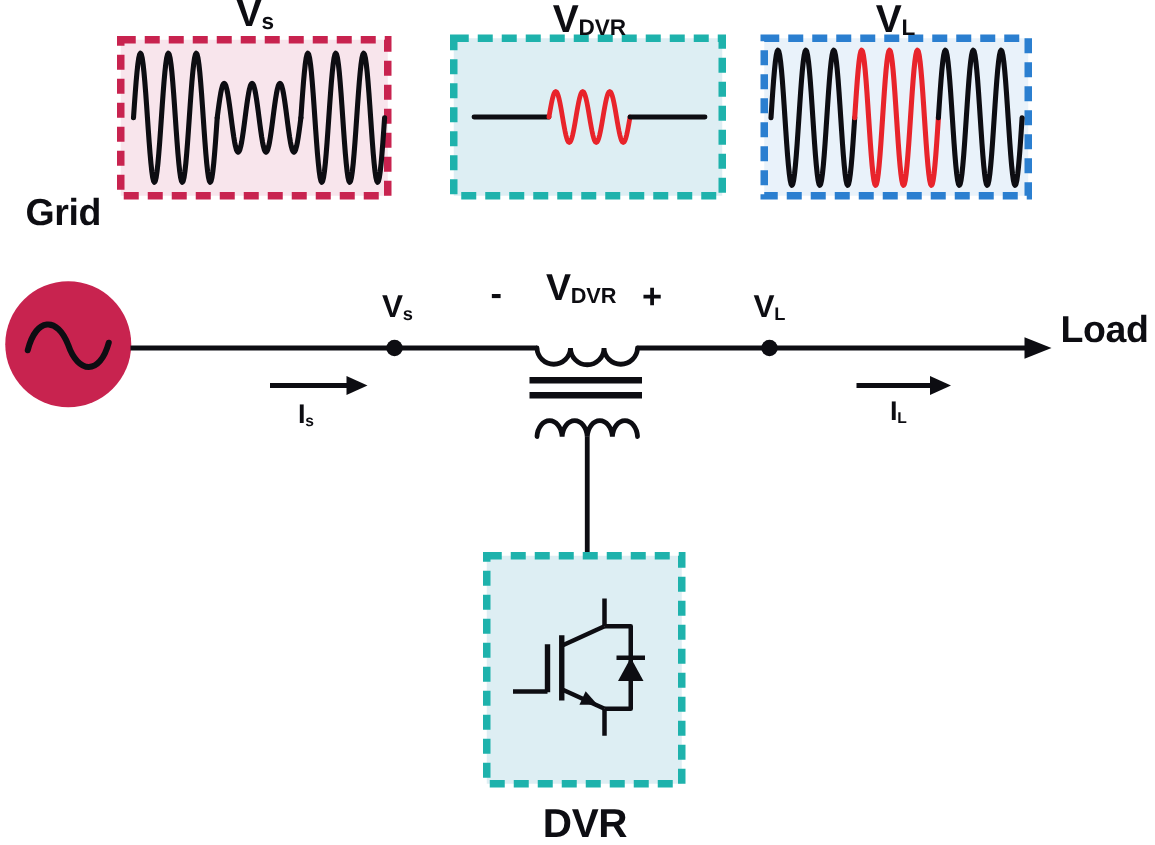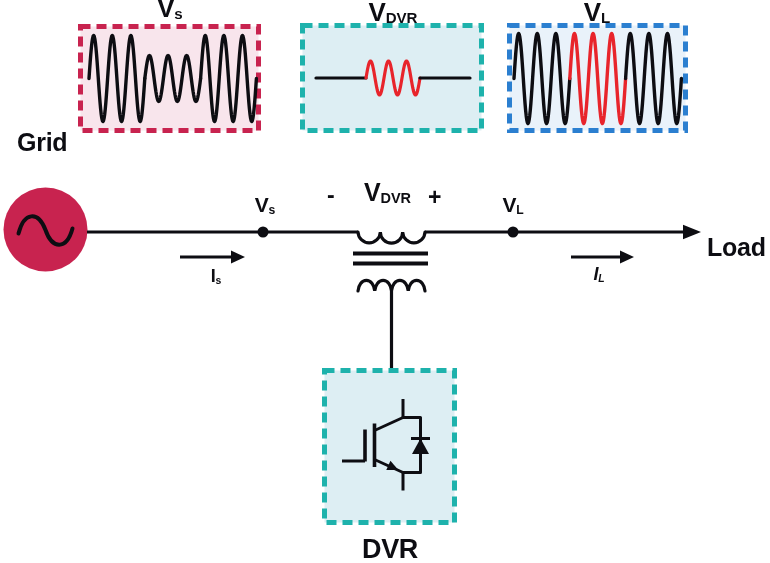--- a/index.html
+++ b/index.html
@@ -120,23 +120,23 @@
   <div class="lbl" style="left:327px;top:184px;font-size:23px;">-</div>
   <div class="lbl" style="left:364px;top:180px;font-size:25px;">
     <span>V</span><span class="sub">DVR</span>
   </div>
   <div class="lbl" style="left:428px;top:186px;font-size:23px;">+</div>
 
   <div class="lbl ctr" style="left:513px;top:194px;font-size:21px;">
     <span>V</span><span class="sub">L</span>
   </div>
 
-  <div class="lbl ctr" style="left:204px;top:267px;font-size:18px;margin-left:12px;">
+  <div class="lbl ctr" style="left:204px;top:267px;font-size:18px;">
     <span>I</span><span class="sub">s</span>
   </div>
-  <div class="lbl ctr" style="left:599px;top:265px;font-size:18px;font-style:italic;">
+  <div class="lbl ctr" style="left:599px;top:265px;font-size:18px;">
     <span>I</span><span class="sub">L</span>
   </div>
 
-  <div class="lbl" style="left:707px;top:235px;font-size:25px;">Load</div>
+  <div class="lbl" style="left:707px;top:208px;font-size:25px;">Load</div>
 
   <div class="lbl ctr" style="left:390px;top:536px;font-size:27px;">DVR</div>
 </div>
 
 </body></html>

